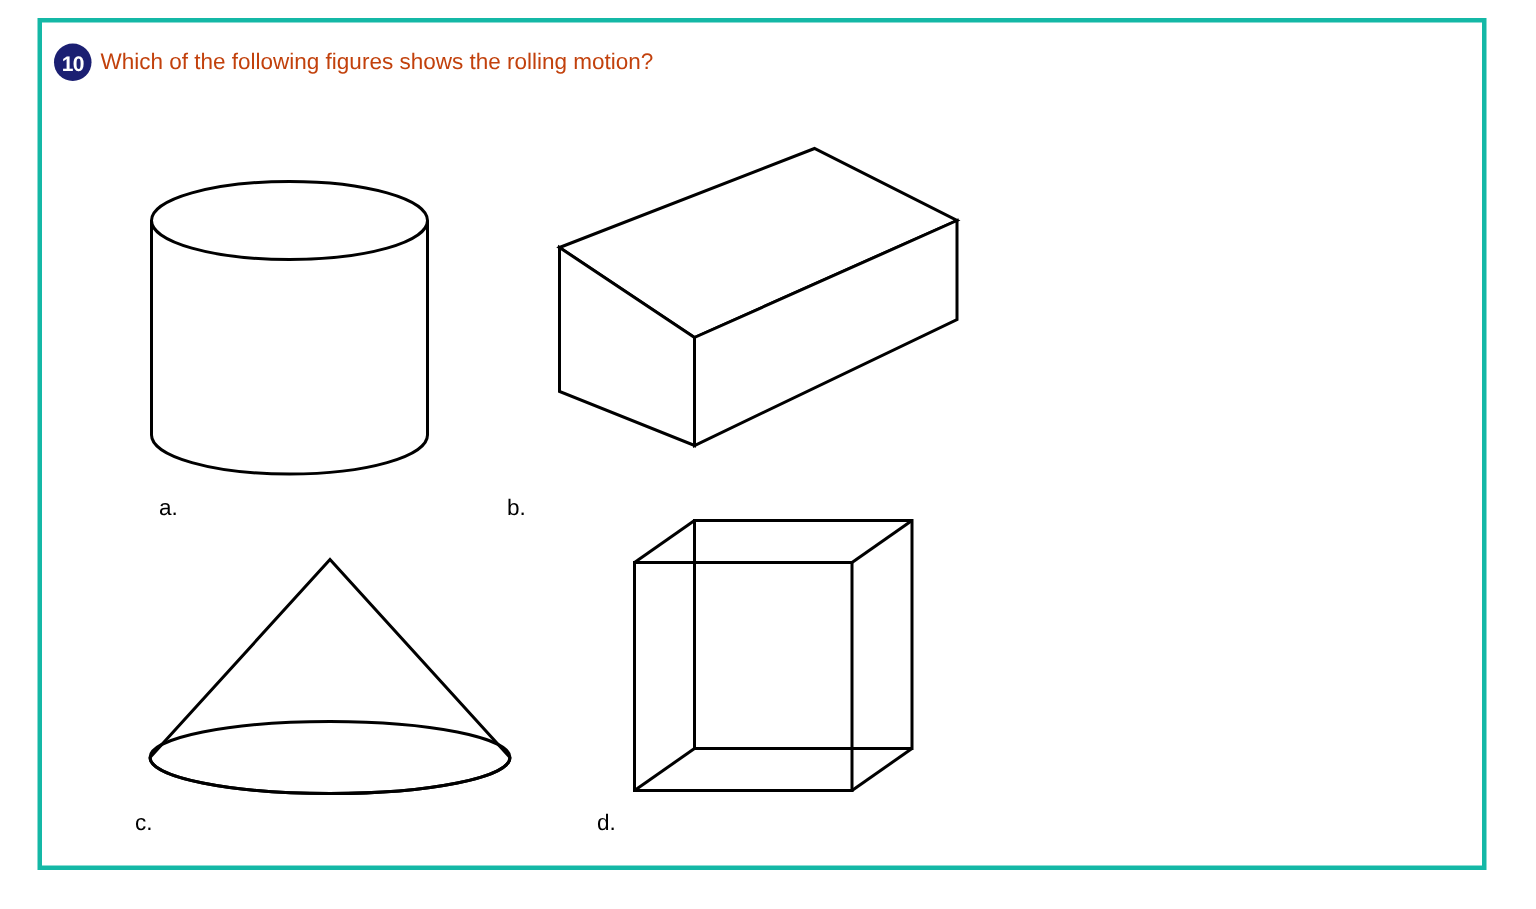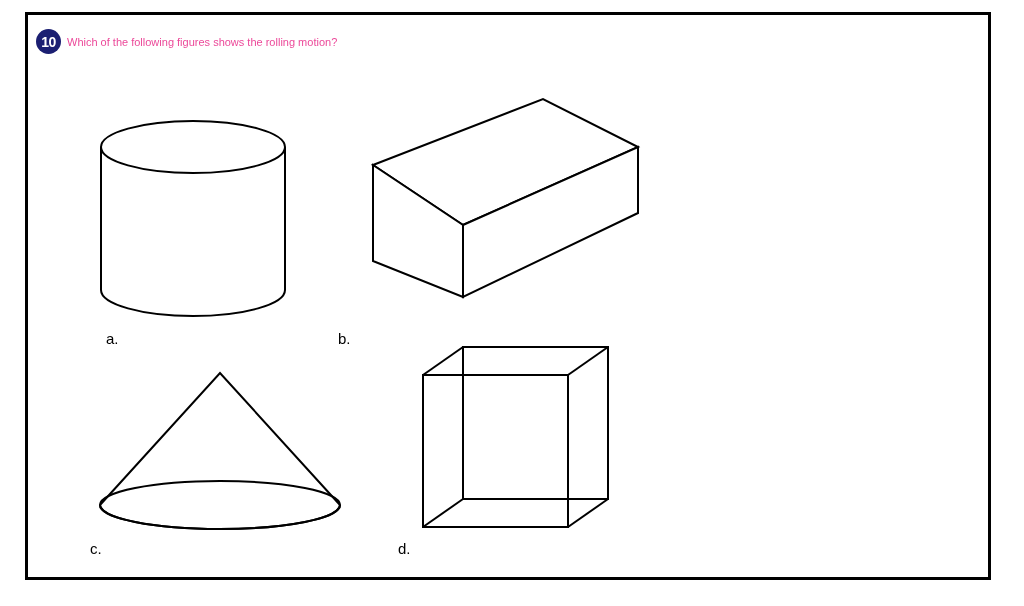--- a/index.html
+++ b/index.html
@@ -19,21 +19,21 @@
     width: 1024px;
     height: 606px;
     background: #ffffff;
   }
   .question-frame {
     position: absolute;
     left: 25px;
     top: 12px;
     width: 966px;
     height: 568px;
-    border: 3px solid #000000;
+    border: 3px solid #14b8a6;
     box-sizing: border-box;
     background: #ffffff;
   }
   .q-header {
     position: absolute;
     left: 8px;
     top: 14px;
     display: flex;
     align-items: center;
     gap: 6px;
@@ -46,22 +46,22 @@
     color: #ffffff;
     font-size: 14px;
     font-weight: bold;
     display: flex;
     align-items: center;
     justify-content: center;
     line-height: 1;
     letter-spacing: -0.5px;
   }
   .q-text {
-    font-size: 11px;
-    color: #ec4899;
+    font-size: 15px;
+    color: #c2410c;
     white-space: nowrap;
   }
 
   .option {
     position: absolute;
   }
   .option-label {
     position: absolute;
     font-size: 15px;
     color: #000000;

